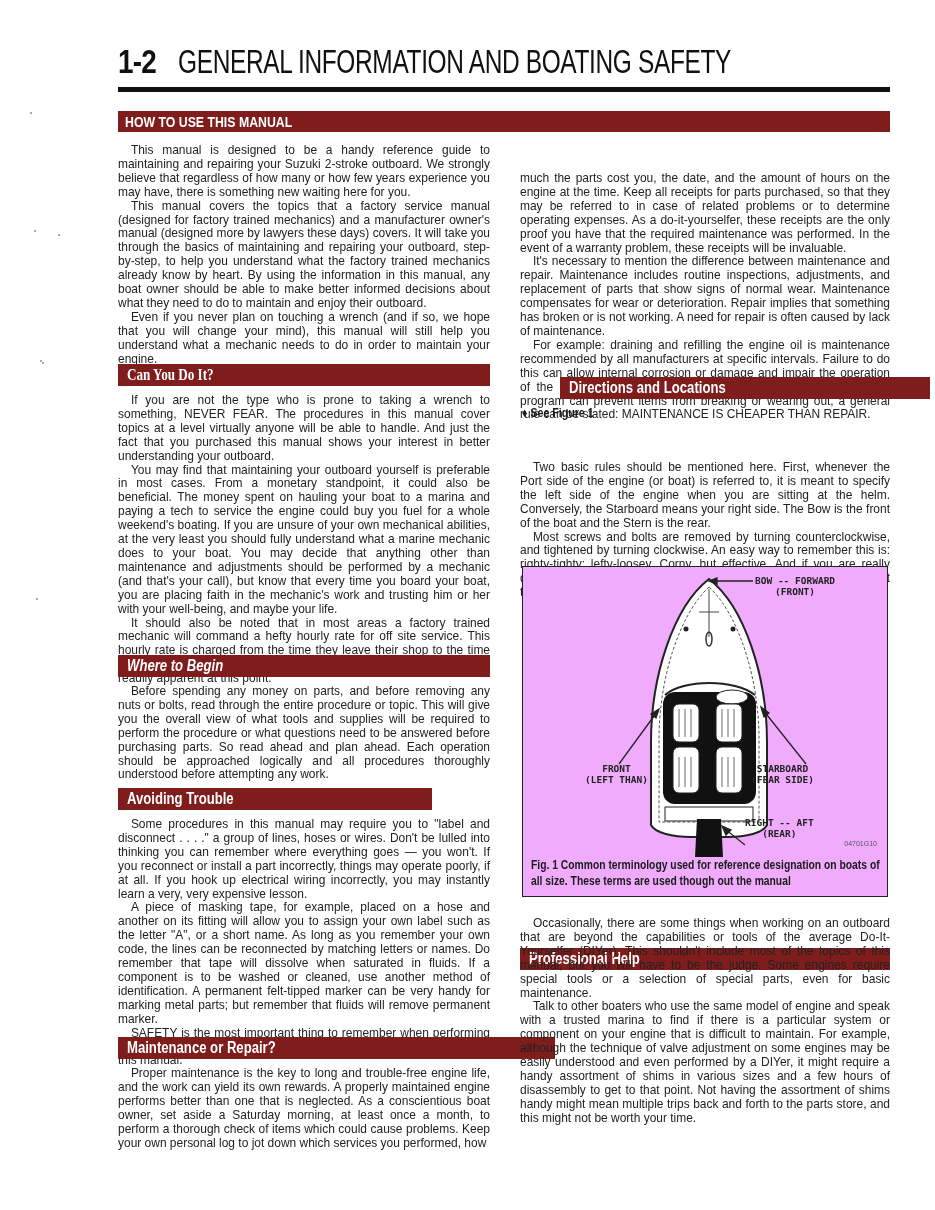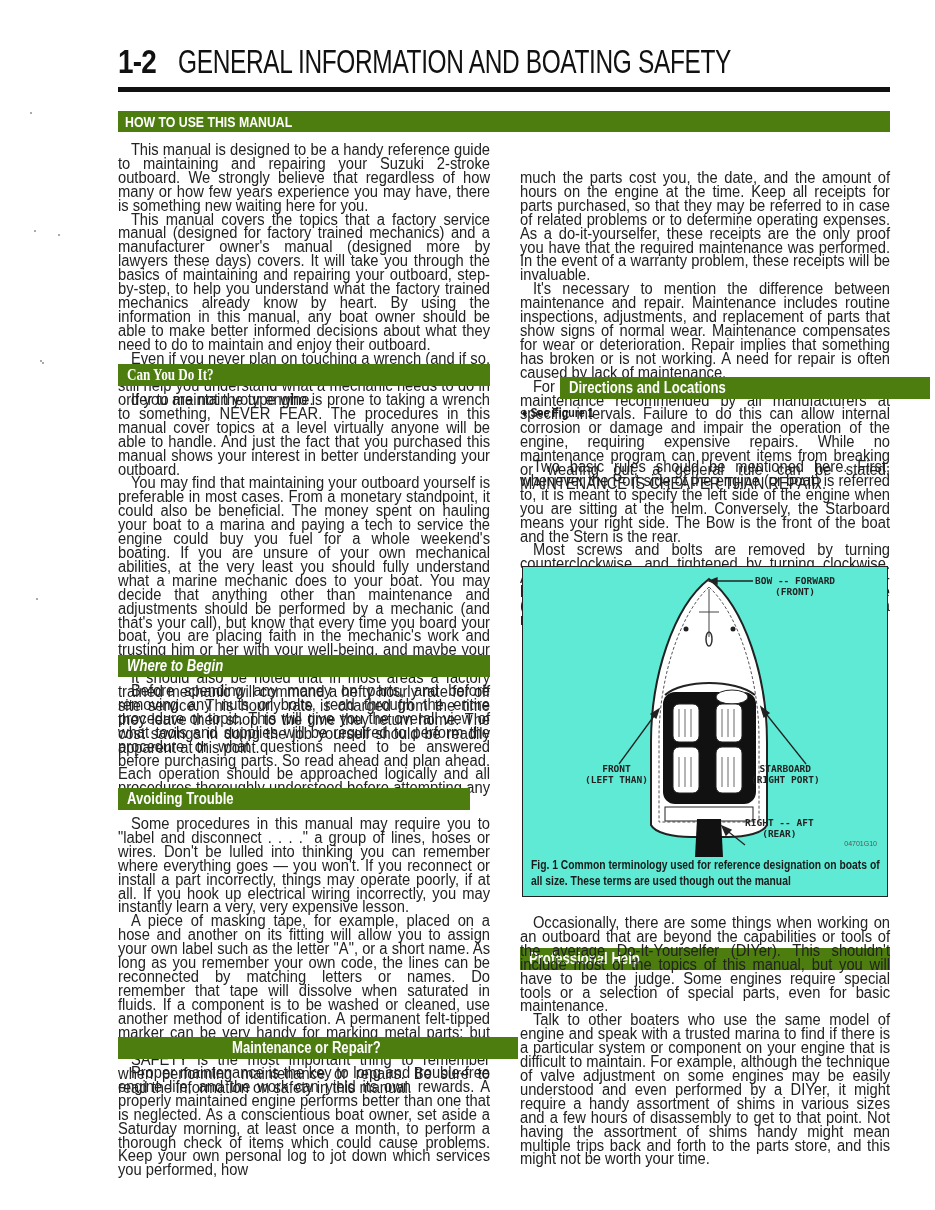--- a/index.html
+++ b/index.html
@@ -1,30 +1,30 @@
 <!DOCTYPE html>
 <html><head>
 <meta charset="utf-8">
 <style>
   html, body { margin:0; padding:0; background:#ffffff; }
   body { width:935px; height:1210px; position:relative; overflow:hidden; font-family:"Liberation Sans", sans-serif; color:#1a1a1a; }
   .page-header { position:absolute; left:118px; top:40px; width:772px; height:52px; }
   .chap-num { position:absolute; left:0; top:2px; font-family:"Liberation Sans", sans-serif; font-weight:bold; font-size:34px; letter-spacing:-1px; transform:scaleX(0.82); transform-origin:left top; color:#111; }
   .chap-title { position:absolute; left:60px; top:2px; font-family:"Liberation Sans", sans-serif; font-size:34px; transform:scaleX(0.72); transform-origin:left top; color:#111; white-space:nowrap; letter-spacing:-0.5px; }
   .rule { position:absolute; left:118px; top:87px; width:772px; height:5px; background:#111; }
-  .bar { position:absolute; background:#4d7c0f; color:#fff; font-family:"Liberation Sans", sans-serif; font-weight:bold; white-space:nowrap; overflow:hidden; }
+  .bar { position:absolute; background:#7f1d1d; color:#fff; font-family:"Liberation Sans", sans-serif; font-weight:bold; white-space:nowrap; overflow:hidden; }
   .bar span { display:inline-block; transform:scaleX(0.82); transform-origin:left center; }
   .bar.top { left:118px; top:111px; width:772px; height:21px; font-size:15px; line-height:21px; padding-left:7px; box-sizing:border-box; }
   .bar.sec { height:22px; font-size:16px; line-height:22px; padding-left:9px; box-sizing:border-box; }
-  .col { position:absolute; font-size:16px; line-height:13.9px; color:#222; }
+  .col { position:absolute; font-size:13px; line-height:13.9px; color:#222; }
   .col p { margin:0; text-indent:14px; text-align:justify; transform:scaleX(0.92); transform-origin:left top; width:108.7%; }
   .left { left:118px; width:372px; }
   .right { left:520px; width:370px;margin-top:28px; }
   .see-fig { position:absolute; left:522px; top:406px; font-weight:bold; font-size:12.5px; transform:scaleX(0.85); transform-origin:left top; white-space:nowrap; }
-  .figure { position:absolute; left:522px; top:566px; width:366px; height:331px; border:1.5px solid #222; box-sizing:border-box; background:#5eead4; }
+  .figure { position:absolute; left:522px; top:566px; width:366px; height:331px; border:1.5px solid #222; box-sizing:border-box; background:#f0abfc; }
   .fig-label { position:absolute; font-family:"DejaVu Sans Mono", monospace; font-weight:bold; font-size:9.5px; line-height:11px; color:#222; white-space:nowrap; text-align:center; }
   .fig-code { position:absolute; right:10px; top:273px; font-size:7px; color:#555; }
   .fig-caption { position:absolute; left:8px; top:290px; width:350px; font-weight:bold; font-size:12px; line-height:16px; transform:scaleX(0.86); transform-origin:left top; width:407px; }
   .speck { position:absolute; width:2px; height:2px; background:#aaa; }
 </style>
 </head>
 <body>
 
 <div class="page-header">
   <div class="chap-num">1-2</div>
@@ -45,28 +45,28 @@
   <p>If you are not the type who is prone to taking a wrench to something, NEVER FEAR. The procedures in this manual cover topics at a level virtually anyone will be able to handle. And just the fact that you purchased this manual shows your interest in better understanding your outboard.</p>
   <p>You may find that maintaining your outboard yourself is preferable in most cases. From a monetary standpoint, it could also be beneficial. The money spent on hauling your boat to a marina and paying a tech to service the engine could buy you fuel for a whole weekend's boating. If you are unsure of your own mechanical abilities, at the very least you should fully understand what a marine mechanic does to your boat. You may decide that anything other than maintenance and adjustments should be performed by a mechanic (and that's your call), but know that every time you board your boat, you are placing faith in the mechanic's work and trusting him or her with your well-being, and maybe your life.</p>
   <p>It should also be noted that in most areas a factory trained mechanic will command a hefty hourly rate for off site service. This hourly rate is charged from the time they leave their shop to the time they return home. The cost savings in doing the job yourself should be readily apparent at this point.</p>
 </div>
 
 <div class="bar sec" style="left:118px; top:655px; width:372px;font-style:italic;"><span>Where to Begin</span></div>
 <div class="col left" style="top:684px;">
   <p>Before spending any money on parts, and before removing any nuts or bolts, read through the entire procedure or topic. This will give you the overall view of what tools and supplies will be required to perform the procedure or what questions need to be answered before purchasing parts. So read ahead and plan ahead. Each operation should be approached logically and all procedures thoroughly understood before attempting any work.</p>
 </div>
 
-<div class="bar sec" style="left:118px; top:788px; width:352px;"><span>Avoiding Trouble</span></div>
+<div class="bar sec" style="left:118px; top:788px; width:314px;"><span>Avoiding Trouble</span></div>
 <div class="col left" style="top:817px;">
   <p>Some procedures in this manual may require you to "label and disconnect . . . ." a group of lines, hoses or wires. Don't be lulled into thinking you can remember where everything goes — you won't. If you reconnect or install a part incorrectly, things may operate poorly, if at all. If you hook up electrical wiring incorrectly, you may instantly learn a very, very expensive lesson.</p>
   <p>A piece of masking tape, for example, placed on a hose and another on its fitting will allow you to assign your own label such as the letter "A", or a short name. As long as you remember your own code, the lines can be reconnected by matching letters or names. Do remember that tape will dissolve when saturated in fluids. If a component is to be washed or cleaned, use another method of identification. A permanent felt-tipped marker can be very handy for marking metal parts; but remember that fluids will remove permanent marker.</p>
   <p>SAFETY is the most important thing to remember when performing maintenance or repairs. Be sure to read the information on safety in this manual.</p>
 </div>
 
-<div class="bar sec" style="left:118px; top:1037px; width:400px;text-align:center;"><span>Maintenance or Repair?</span></div>
+<div class="bar sec" style="left:118px; top:1037px; width:437px;"><span>Maintenance or Repair?</span></div>
 <div class="col left" style="top:1066px;">
   <p>Proper maintenance is the key to long and trouble-free engine life, and the work can yield its own rewards. A properly maintained engine performs better than one that is neglected. As a conscientious boat owner, set aside a Saturday morning, at least once a month, to perform a thorough check of items which could cause problems. Keep your own personal log to jot down which services you performed, how</p>
 </div>
 
 <div class="col right" style="top:143px;">
   <p style="text-indent:0;">much the parts cost you, the date, and the amount of hours on the engine at the time. Keep all receipts for parts purchased, so that they may be referred to in case of related problems or to determine operating expenses. As a do-it-yourselfer, these receipts are the only proof you have that the required maintenance was performed. In the event of a warranty problem, these receipts will be invaluable.</p>
   <p>It's necessary to mention the difference between maintenance and repair. Maintenance includes routine inspections, adjustments, and replacement of parts that show signs of normal wear. Maintenance compensates for wear or deterioration. Repair implies that something has broken or is not working. A need for repair is often caused by lack of maintenance.</p>
   <p>For example: draining and refilling the engine oil is maintenance recommended by all manufacturers at specific intervals. Failure to do this can allow internal corrosion or damage and impair the operation of the engine, requiring expensive repairs. While no maintenance program can prevent items from breaking or wearing out, a general rule can be stated: MAINTENANCE IS CHEAPER THAN REPAIR.</p>
 </div>
 
@@ -137,21 +137,21 @@
   <div class="fig-label" style="left:232px; top:8px;">
     <div>BOW -- FORWARD</div>
     <div>(FRONT)</div>
   </div>
   <div class="fig-label" style="left:62px; top:196px;">
     <div>FRONT</div>
     <div>(LEFT THAN)</div>
   </div>
   <div class="fig-label" style="left:228px; top:196px;">
     <div>STARBOARD</div>
-    <div>(RIGHT PORT)</div>
+    <div>(FEAR SIDE)</div>
   </div>
   <div class="fig-label" style="left:222px; top:250px;">
     <div>RIGHT -- AFT</div>
     <div>(REAR)</div>
   </div>
   <div class="fig-code">04701G10</div>
   <div class="fig-caption">Fig. 1 Common terminology used for reference designation on boats of all size. These terms are used though out the manual</div>
 </div>
 
 <div class="bar sec" style="left:520px; top:912px; width:370px;margin-top:36px;"><span>Professional Help</span></div>

